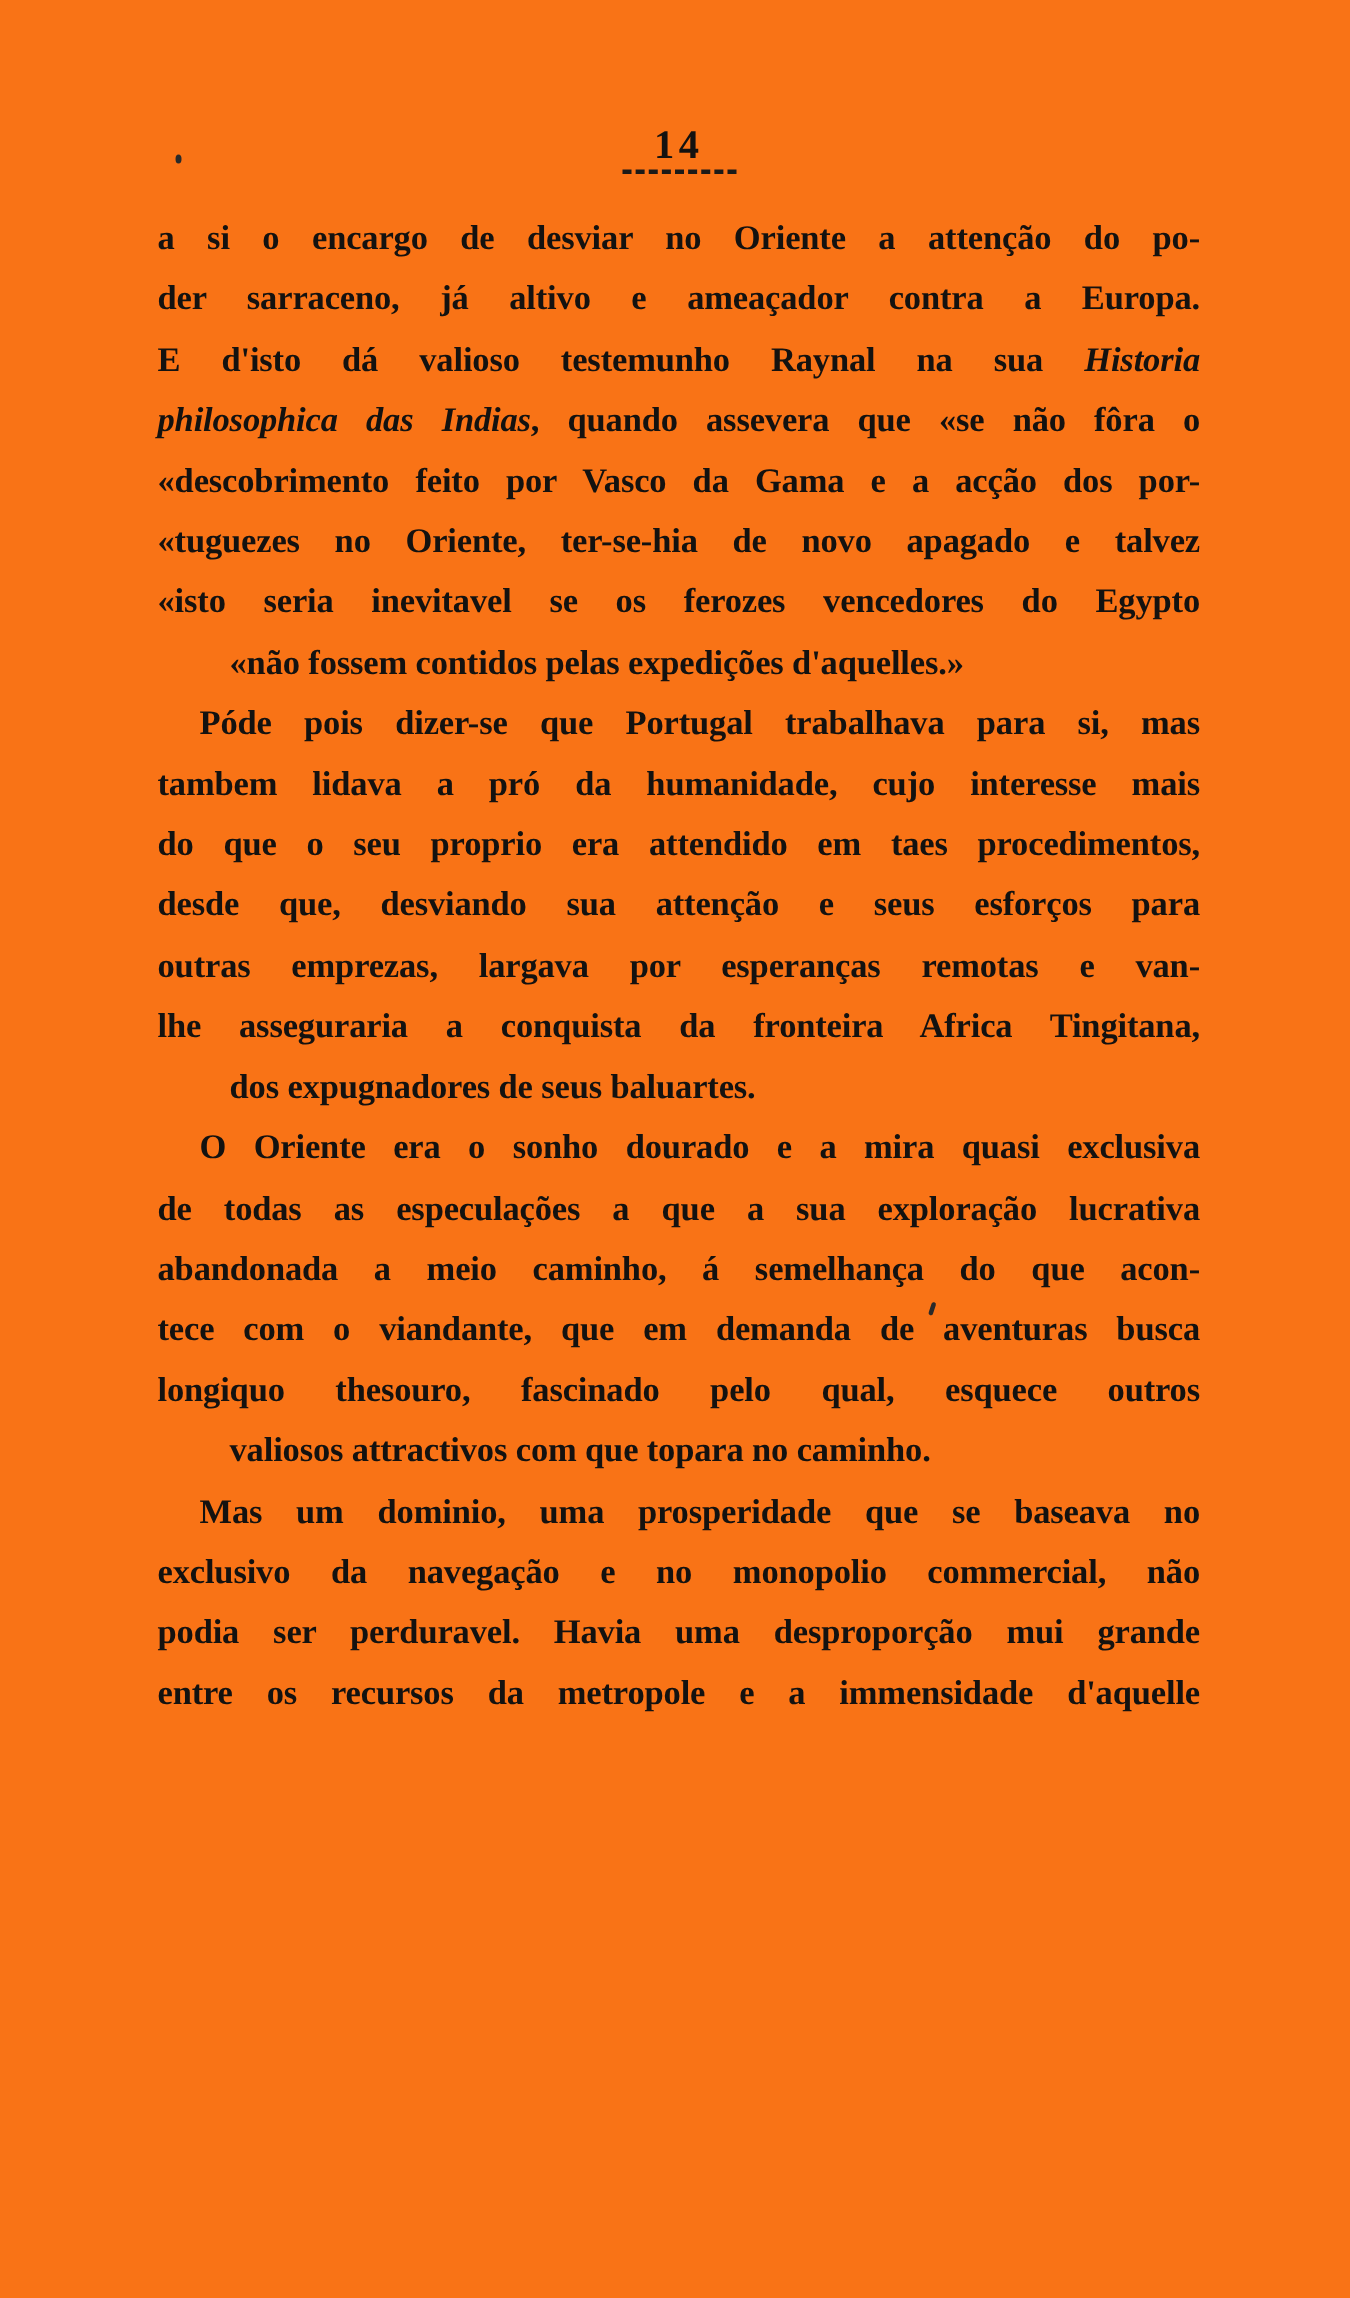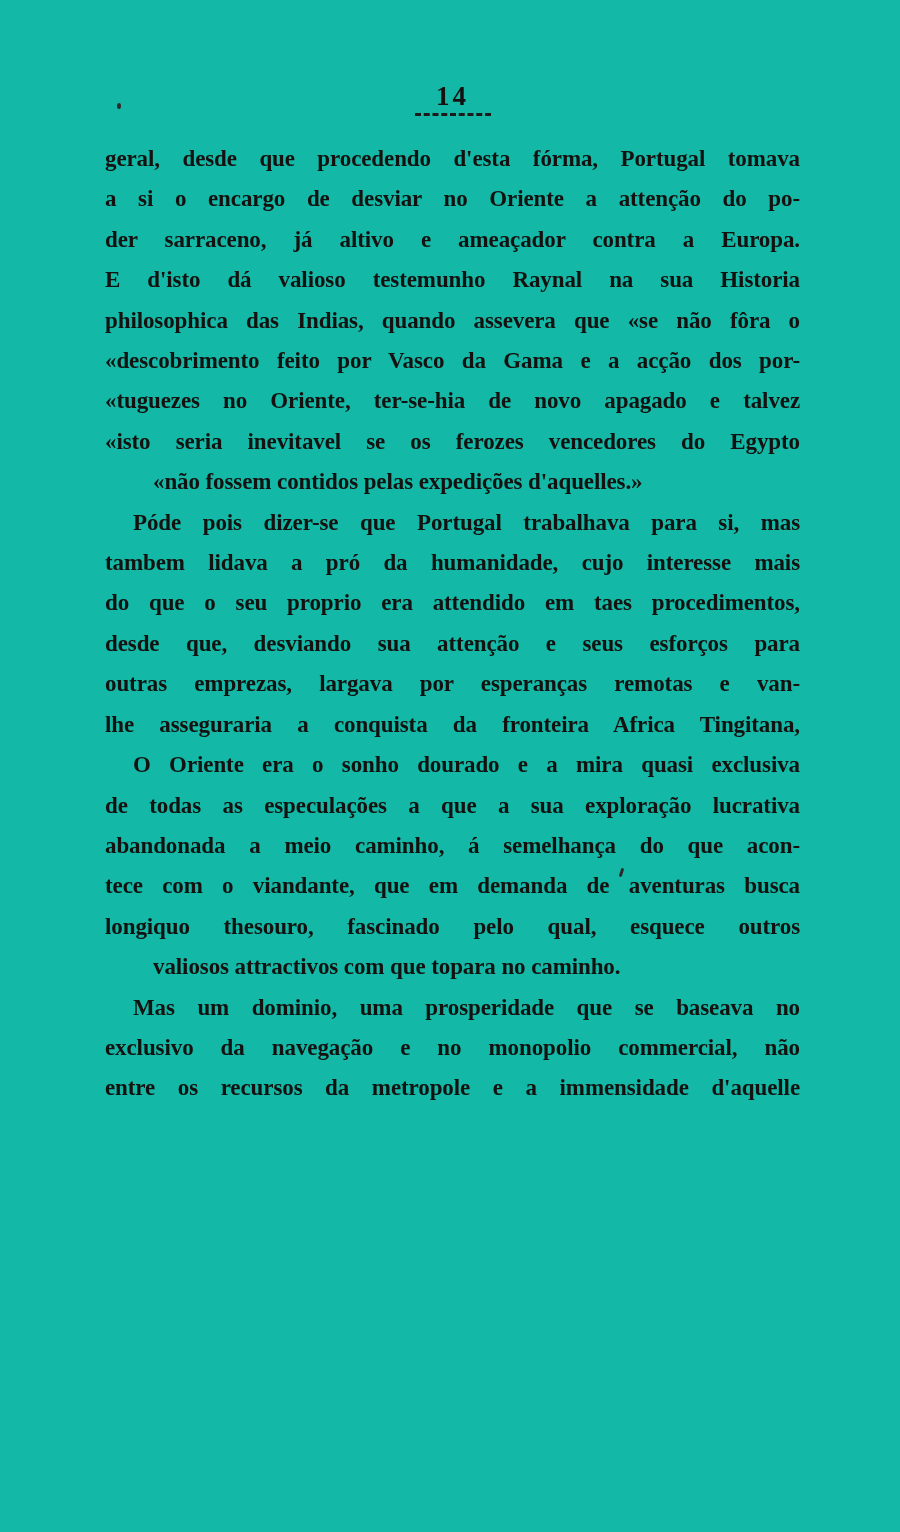--- a/index.html
+++ b/index.html
@@ -4,21 +4,21 @@
 <style>
   html, body {
     margin: 0;
     padding: 0;
     background: #ffffff;
   }
   .page {
     position: relative;
     width: 900px;
     height: 1532px;
-    background: #14b8a6;
+    background: #f97316;
     color: #141210;
     font-family: "Liberation Serif", "DejaVu Serif", serif;
     font-weight: 700;
     overflow: hidden;
   }
   .page-header {
     position: absolute;
     top: 82px;
     left: 105px;
     width: 695px;
@@ -51,20 +51,21 @@
     white-space: normal;
   }
   .line.para-end {
     text-align-last: left;
     margin-left: 48px;
   }
   .line.indent {
     text-indent: 28px;
   }
   .it {
+    font-style: italic;
   }
   .scan-speck {
     position: absolute;
     background: #2a2a2a;
     border-radius: 50%;
   }
   .speck-1 {
     left: 117px;
     top: 103px;
     width: 4px;
@@ -83,42 +84,43 @@
 <body>
 
 <div class="page">
 
   <div class="page-header">
     <div class="page-number">14</div>
     <div class="page-number-rule"></div>
   </div>
 
   <div class="text-block" id="text-block">
-      <div class="line"><span>geral, desde que procedendo d'esta fórma, Portugal tomava</span></div>
       <div class="line"><span>a si o encargo de desviar no Oriente a attenção do po-</span></div>
       <div class="line"><span>der sarraceno, já altivo e ameaçador contra a Europa.</span></div>
       <div class="line"><span>E d'isto dá valioso testemunho Raynal na sua </span><span class="it">Historia</span></div>
       <div class="line"><span class="it">philosophica das Indias</span><span>, quando assevera que «se não fôra o</span></div>
       <div class="line"><span>«descobrimento feito por Vasco da Gama e a acção dos por-</span></div>
       <div class="line"><span>«tuguezes no Oriente, ter-se-hia de novo apagado e talvez</span></div>
       <div class="line"><span>«isto seria inevitavel se os ferozes vencedores do Egypto</span></div>
       <div class="line para-end"><span>«não fossem contidos pelas expedições d'aquelles.»</span></div>
       <div class="line indent"><span>Póde pois dizer-se que Portugal trabalhava para si, mas</span></div>
       <div class="line"><span>tambem lidava a pró da humanidade, cujo interesse mais</span></div>
       <div class="line"><span>do que o seu proprio era attendido em taes procedimentos,</span></div>
       <div class="line"><span>desde que, desviando sua attenção e seus esforços para</span></div>
       <div class="line"><span>outras emprezas, largava por esperanças remotas e van-</span></div>
       <div class="line"><span>lhe asseguraria a conquista da fronteira Africa Tingitana,</span></div>
+      <div class="line para-end"><span>dos expugnadores de seus baluartes.</span></div>
       <div class="line indent"><span>O Oriente era o sonho dourado e a mira quasi exclusiva</span></div>
       <div class="line"><span>de todas as especulações a que a sua exploração lucrativa</span></div>
       <div class="line"><span>abandonada a meio caminho, á semelhança do que acon-</span></div>
       <div class="line"><span>tece com o viandante, que em demanda de aventuras busca</span></div>
       <div class="line"><span>longiquo thesouro, fascinado pelo qual, esquece outros</span></div>
       <div class="line para-end"><span>valiosos attractivos com que topara no caminho.</span></div>
       <div class="line indent"><span>Mas um dominio, uma prosperidade que se baseava no</span></div>
       <div class="line"><span>exclusivo da navegação e no monopolio commercial, não</span></div>
+      <div class="line"><span>podia ser perduravel. Havia uma desproporção mui grande</span></div>
       <div class="line"><span>entre os recursos da metropole e a immensidade d'aquelle</span></div>
     </div>
 
   <div class="scan-speck speck-1"></div>
   <div class="scan-speck speck-2"></div>
 
 </div>
 
 </body></html>

